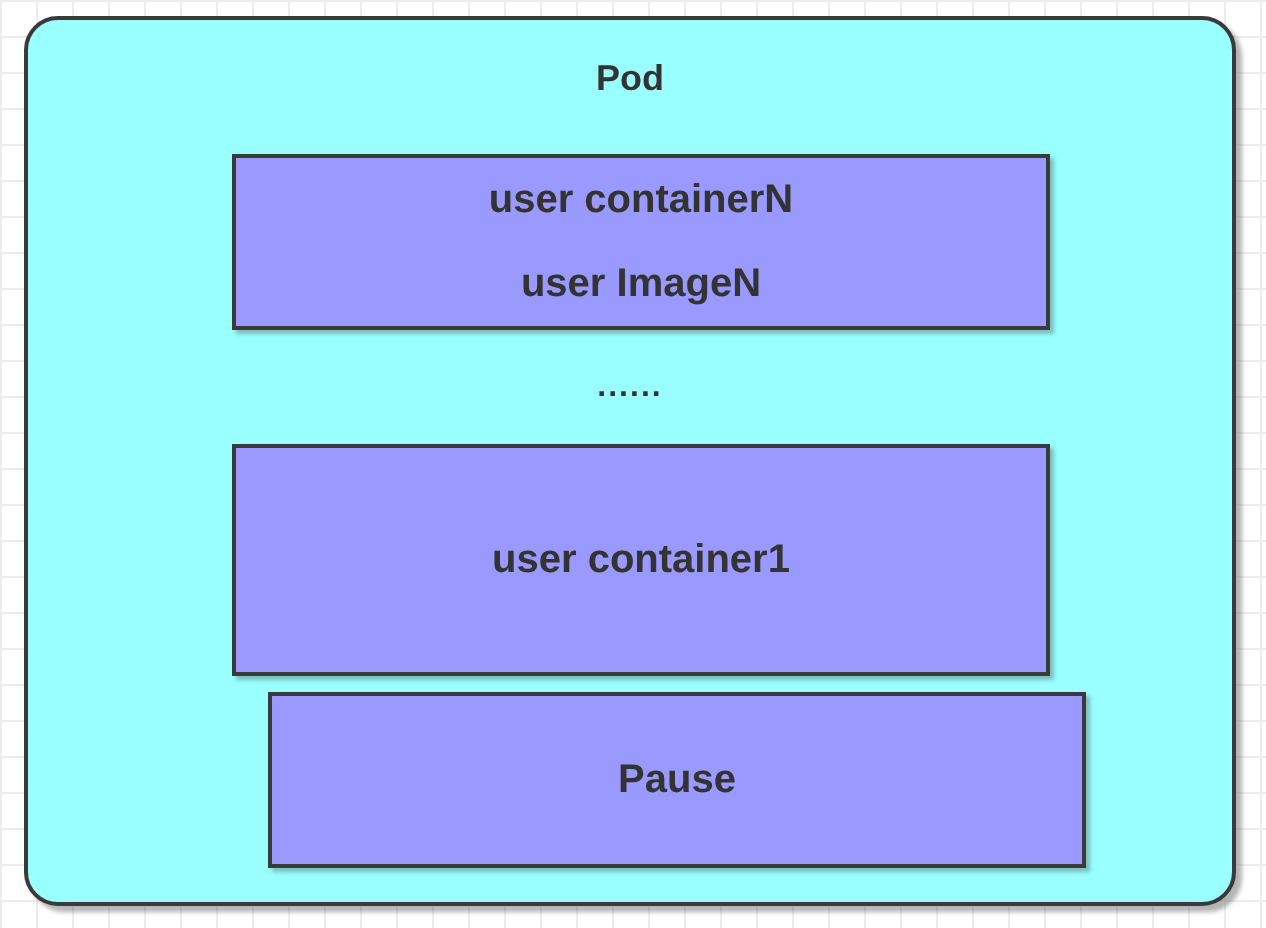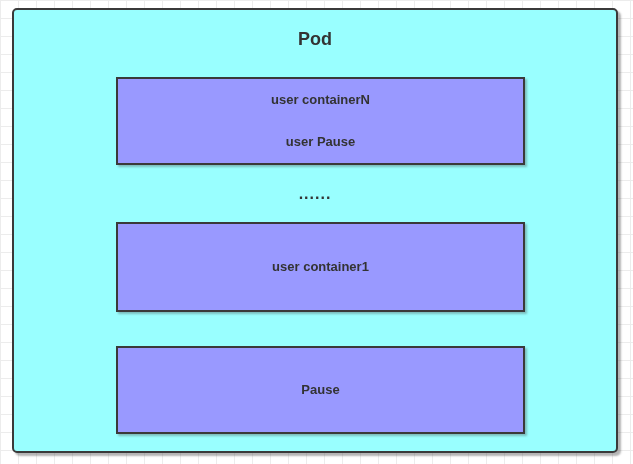--- a/index.html
+++ b/index.html
@@ -20,21 +20,21 @@
       linear-gradient(to bottom, #ececec 1px, transparent 1px);
     background-size: 18px 18px;
   }
   
   .pod-box {
     position: absolute;
     left: 12px; top: 8px;
     width: 606px; height: 445px;
     background: #99ffff;
     border: 2px solid #3a3a3a;
-    border-radius: 5px;
+    border-radius: 17px;
     box-shadow: 3px 3px 2px rgba(90, 90, 90, 0.45);
   }
   .pod-title {
     position: absolute;
     left: 0; top: 19px;
     width: 100%;
     text-align: center;
     font-size: 18px;
     font-weight: bold;
     color: #333333;
@@ -46,26 +46,26 @@
     width: 409px;
     background: #9999ff;
     border: 2px solid #3a3a3a;
     box-shadow: 2px 2px 2px rgba(70, 70, 70, 0.35);
     display: flex;
     flex-direction: column;
     justify-content: space-around;
     align-items: center;
     color: #333333;
     font-weight: bold;
-    font-size: 13px;
+    font-size: 20px;
     text-align: center;
   }
   .box-n      { top: 67px;  height: 88px; }
-  .box-1      { top: 212px; height: 90px; gap: 20px; }
-  .box-pause  { top: 336px; height: 88px; }
+  .box-1      { top: 212px; height: 116px; gap: 20px; }
+  .box-pause  { top: 336px; height: 88px; margin-left: 18px; }
   .ellipsis {
     position: absolute;
     left: 0; top: 175px;
     width: 100%;
     text-align: center;
     font-size: 16px;
     font-weight: bold;
     letter-spacing: 1px;
     color: #333333;
   }
@@ -75,21 +75,21 @@
 <body>
 
 <div class="canvas">
 
   <div class="pod-box">
 
     <div class="pod-title">Pod</div>
 
     <div class="container-box box-n">
       <div class="line">user containerN</div>
-      <div class="line">user Pause</div>
+      <div class="line">user ImageN</div>
     </div>
 
     <div class="ellipsis">......</div>
 
     <div class="container-box box-1">
       <div class="line">user container1</div>
     </div>
 
     <div class="container-box box-pause">
       <div class="line">Pause</div>

